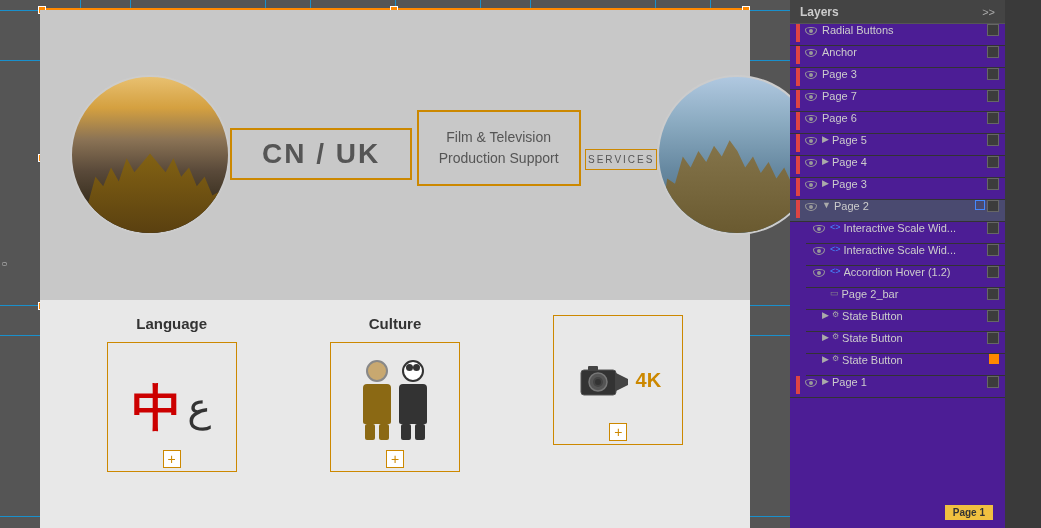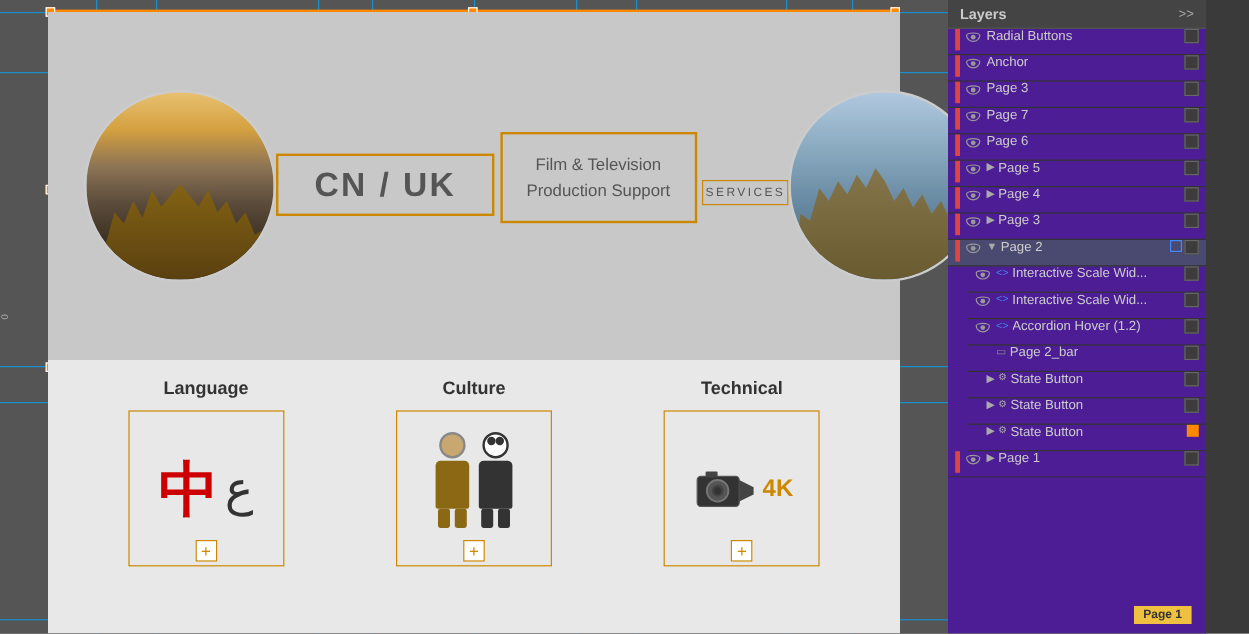--- a/index.html
+++ b/index.html
@@ -422,21 +422,20 @@
                 <div style="width:10px;height:16px;background:#333;border-radius:2px;"></div>
                 <div style="width:10px;height:16px;background:#333;border-radius:2px;"></div>
               </div>
             </div>
           </div>
           <div class="plus-icon">+</div>
         </div>
       </div>
 
       <div class="category-col">
-        <div class="category-title">Technical</div>
         <div class="category-box">
           <div class="tech-content">
 
             <svg width="55" height="45" viewBox="0 0 55 45">
               <rect x="5" y="12" width="35" height="25" rx="3" fill="#333" stroke="#555" stroke-width="1"></rect>
               <circle cx="22" cy="24" r="9" fill="#555" stroke="#777" stroke-width="1.5"></circle>
               <circle cx="22" cy="24" r="5" fill="#444"></circle>
               <circle cx="22" cy="24" r="3" fill="#333"></circle>
               <rect x="12" y="8" width="10" height="5" rx="1" fill="#444"></rect>
               <polygon points="40,15 40,33 52,27 52,21" fill="#444"></polygon>

